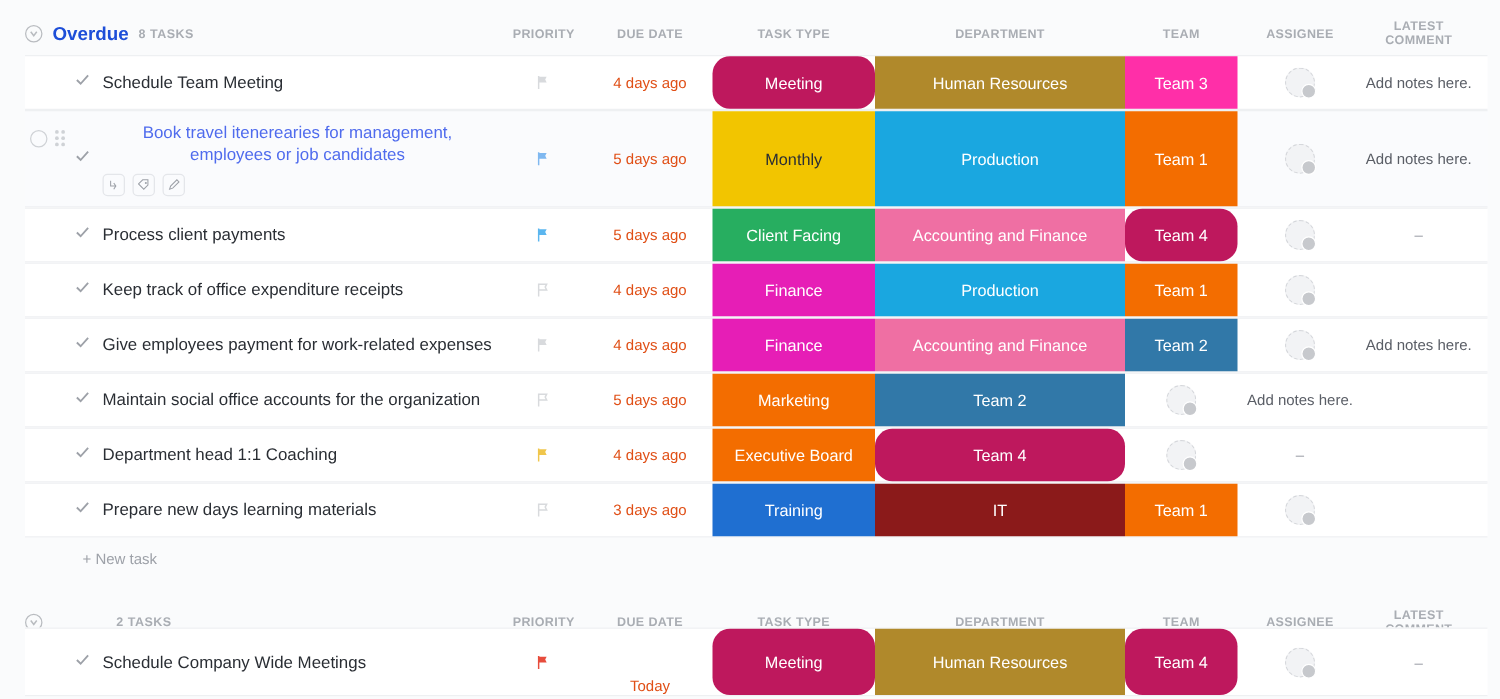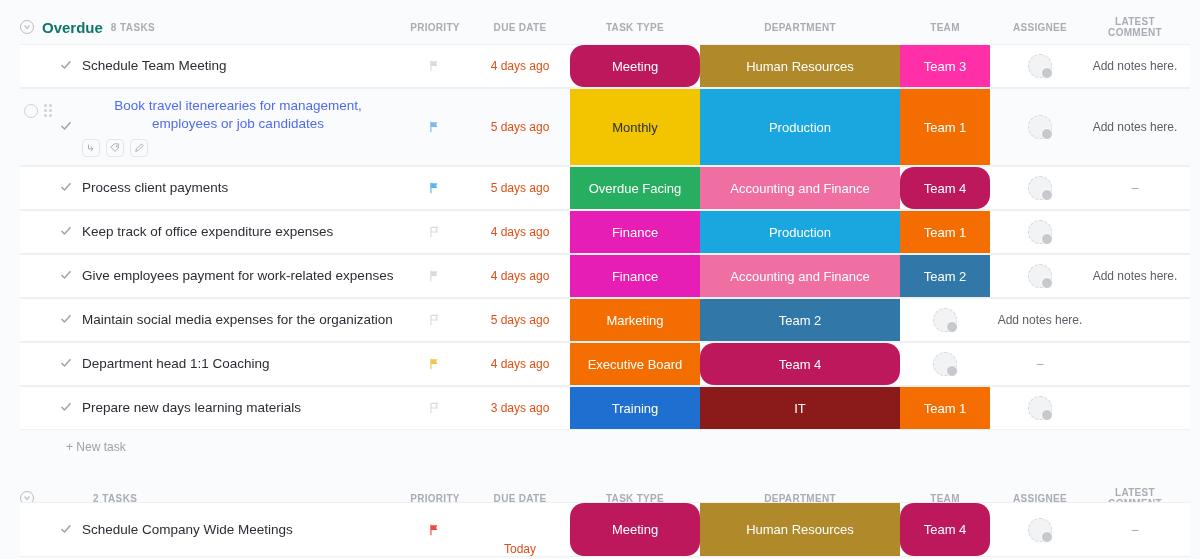--- a/index.html
+++ b/index.html
@@ -14,21 +14,21 @@
   .info-icon { width:14px; height:14px; background:#d8dadd; border-radius:50%; display:flex; align-items:center; justify-content:center; color:#fff; font-size:10px; font-weight:700; }
   .new-task-top { font-size: 11px; font-weight:600; color:#b0b4bb; letter-spacing:0.4px; }
 
   
   .section { margin-left: 10px; }
   .sec-head { display:grid; grid-template-columns: 380px 70px 100px 130px 200px 90px 100px 90px 20px; align-items:center; height: 30px; }
   .sec-title-wrap { display:flex; align-items:center; gap:8px; padding-left: 0; }
   .sec-toggle { width:14px; height:14px; border:1.5px solid #b9bcc0; border-radius:50%; display:flex; align-items:center; justify-content:center; }
   .sec-toggle svg { width:8px; height:8px; }
   .sec-title { font-size: 15px; font-weight:700; }
-  .overdue { color:#0f766e; }
+  .overdue { color:#1d4ed8; }
   .today { color:#2a2e34;margin-top:39px; }
   .task-count { font-size: 10px; font-weight:600; color:#a9adb3; letter-spacing:0.4px; }
   .col-head { font-size: 10px; font-weight:600; color:#a9adb3; text-align:center; letter-spacing:0.3px; }
 
   
   .rows { margin-top: 2px; }
   .row { display:grid; grid-template-columns: 380px 70px 100px 130px 200px 90px 100px 90px 20px; align-items:center; min-height: 42px; border-top:1px solid #eef0f2; background:#fff; }
   .row:last-child { border-bottom:1px solid #eef0f2; }
   .row.hover { background:#fafbfd; }
   .task-cell { display:flex; align-items:center; gap:10px; padding: 8px 6px 8px 40px; text-align: center; }
@@ -200,38 +200,38 @@
 
         </div>
       </div>
       <div class="prio">
                 <svg class="flag" viewBox="0 0 24 24">
                   <path d="M5 3v18" stroke="#5bb6ef" stroke-width="2"></path>
                   <path d="M5 4h11l-2 4 2 4H5z" fill="#5bb6ef"></path>
                 </svg>
               </div>
       <div class="due ">5 days ago</div>
-      <div class="pill c-green">Overdue Facing</div>
+      <div class="pill c-green">Client Facing</div>
       <div class="pill c-pink">Accounting and Finance</div>
       <div class="pill c-darkred">Team 4</div>
       <div class="assignee">
                 <span class="avatar"></span>
               </div>
       <div class="comment"><span class="dash">–</span></div>
       <div></div>
     </div>
           </div>
           <div class="rowwrap">
             <div class="row">
       <div class="task-cell">
         <span><svg class="check" viewBox="0 0 16 16">
                     <path d="M2 8l4 4 8-9" fill="none" stroke="#9da1a8" stroke-width="2"></path>
                   </svg></span>
         <div>
-          <div class="task-name ">Keep track of office expenditure expenses</div>
+          <div class="task-name ">Keep track of office expenditure receipts</div>
 
         </div>
       </div>
       <div class="prio">
                 <svg class="flag" viewBox="0 0 24 24">
                   <path d="M5 3v18M5 4h11l-2 4 2 4H5" fill="none" stroke="#d8dadd" stroke-width="2"></path>
                 </svg>
               </div>
       <div class="due ">4 days ago</div>
       <div class="pill c-magenta">Finance</div>
@@ -272,21 +272,21 @@
       <div></div>
     </div>
           </div>
           <div class="rowwrap">
             <div class="row">
       <div class="task-cell">
         <span><svg class="check" viewBox="0 0 16 16">
                     <path d="M2 8l4 4 8-9" fill="none" stroke="#9da1a8" stroke-width="2"></path>
                   </svg></span>
         <div>
-          <div class="task-name ">Maintain social media expenses for the organization</div>
+          <div class="task-name ">Maintain social office accounts for the organization</div>
 
         </div>
       </div>
       <div class="prio">
                 <svg class="flag" viewBox="0 0 24 24">
                   <path d="M5 3v18M5 4h11l-2 4 2 4H5" fill="none" stroke="#d8dadd" stroke-width="2"></path>
                 </svg>
               </div>
       <div class="due ">5 days ago</div>
       <div class="pill c-orange">Marketing</div>

